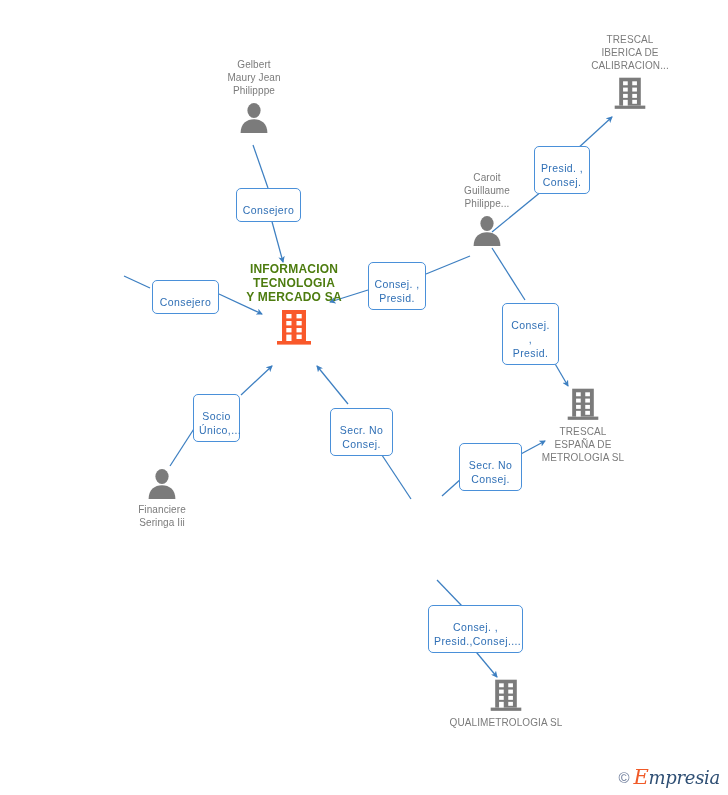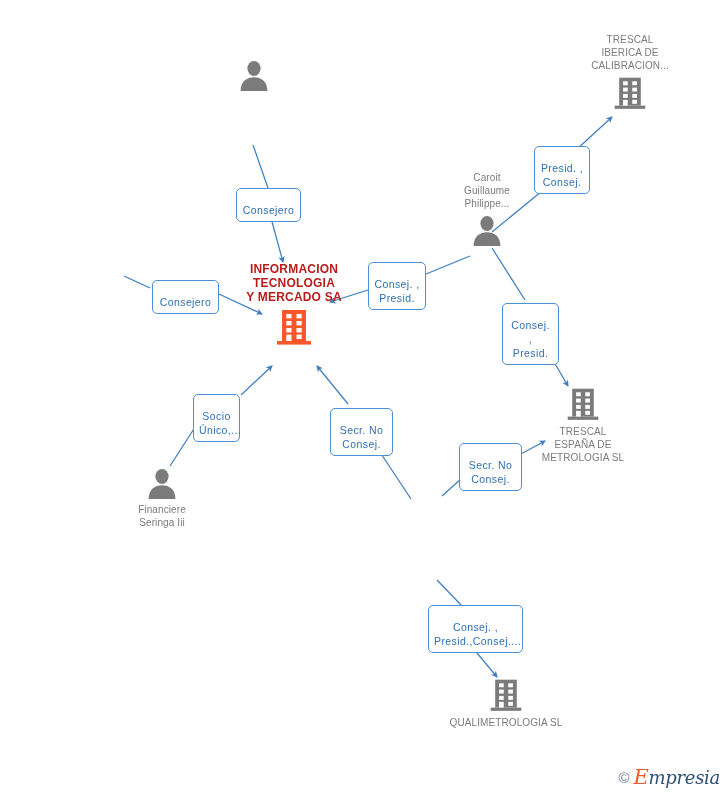--- a/index.html
+++ b/index.html
@@ -34,21 +34,21 @@
     text-align: center;
     line-height: 13px;
   }
   .node-label {
     font-size: 10px;
     color: #7b7b7b;
     letter-spacing: 0.1px;
     white-space: pre-line;
   }
   .node-label.company-center {
-    color: #b91c1c;
+    color: #4d7c0f;
     font-weight: bold;
     font-size: 12px;
     line-height: 14px;
     letter-spacing: 0.2px;
   }
   .icon-wrap {
     display: block;
     line-height: 0;
   }
   .icon-wrap svg { display: inline-block; }
@@ -146,20 +146,23 @@
 
       <path d="M 519 455 L 545 441" marker-end="url(#arrowBlue)"></path>
 
       <path d="M 437 580 L 462 606" marker-end=""></path>
 
       <path d="M 467 641 L 497 677" marker-end="url(#arrowBlue)"></path>
     </g>
   </svg>
 
   <div class="node above" style="left:254px; top:58px;">
+    <div class="node-label">Gelbert
+Maury Jean
+Philipppe</div>
     <span class="icon-wrap">
       <svg width="34" height="34" viewBox="0 0 34 34">
         <ellipse cx="17" cy="10.5" rx="6.6" ry="7.4" fill="#7b7b7b"></ellipse>
         <path d="M3.6 33 C3.6 23.6 9.6 19.2 17 19.2 C24.4 19.2 30.4 23.6 30.4 33 Z" fill="#7b7b7b"></path>
       </svg>
     </span>
   </div>
 
 
   <div class="node above" style="left:294px; top:262px;">

